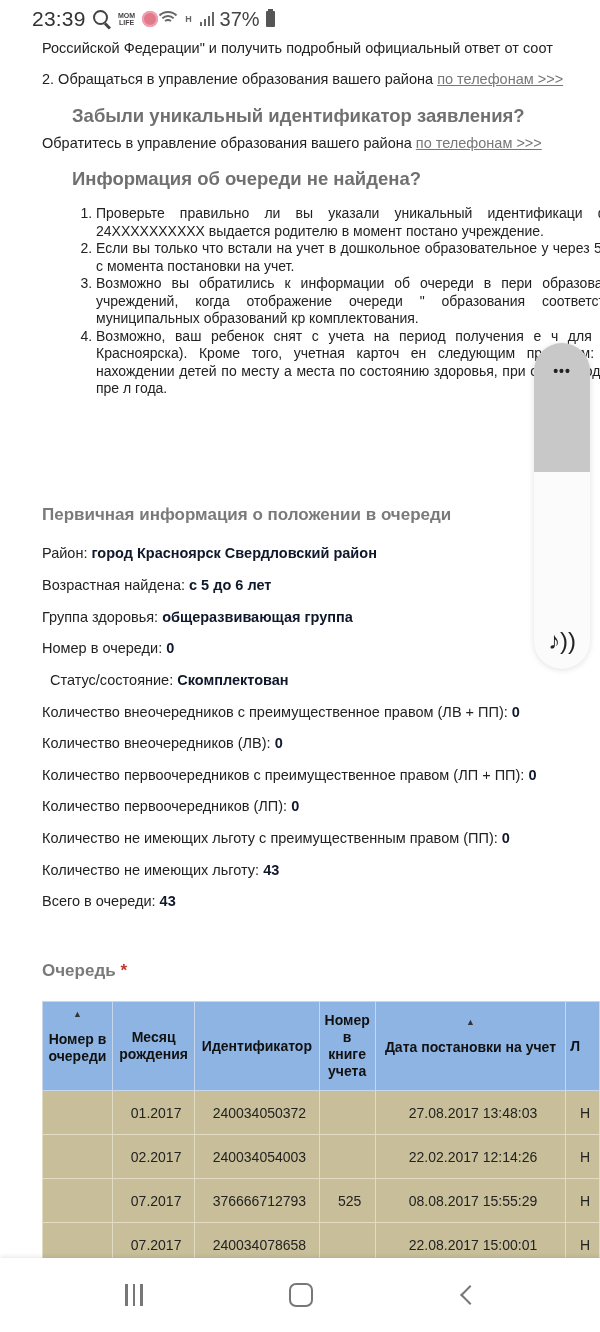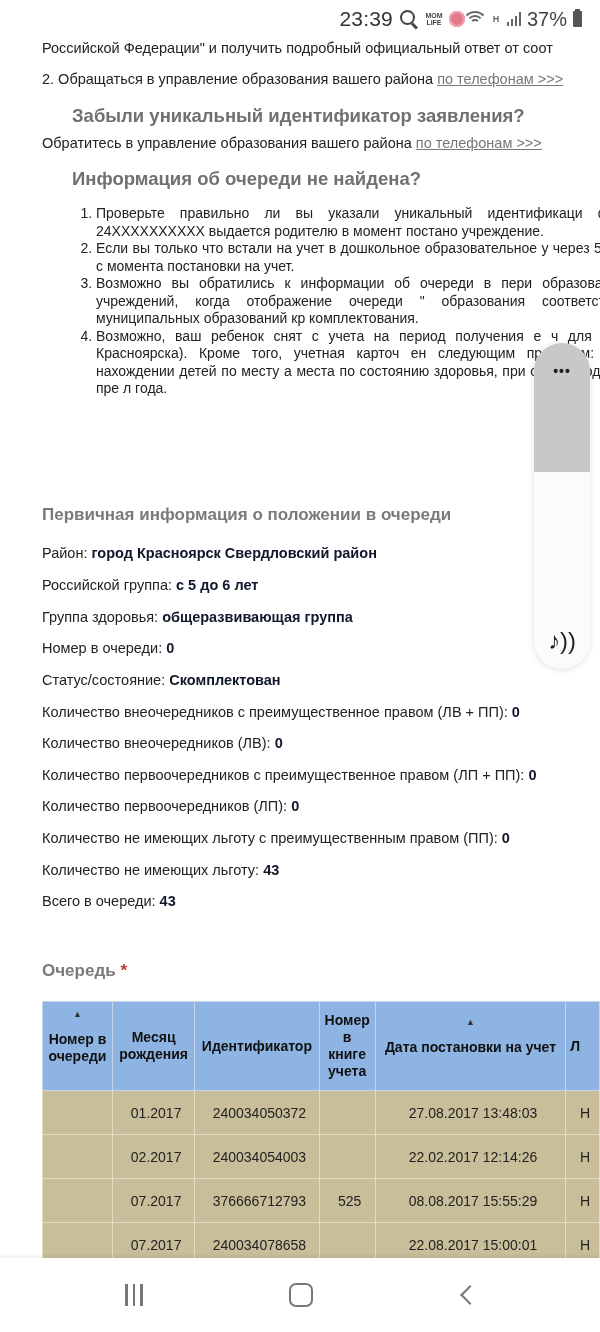--- a/index.html
+++ b/index.html
@@ -2,21 +2,21 @@
 <html><head>
 <meta charset="utf-8">
 <style>
   html, body { margin: 0; padding: 0; }
   body {
     width: 600px; height: 1332px; overflow: hidden; position: relative;
     background: #ffffff; font-family: "Liberation Sans", "DejaVu Sans", sans-serif; color: #222;
   }
   .statusbar {
     position: absolute; top: 0; left: 0; width: 600px; height: 38px; background: #fff;
-    display: flex; align-items: center; justify-content: flex-end; z-index: 5;
+    display: flex; align-items: center; justify-content: flex-start; z-index: 5;
   }
   .sb-left { display: flex; align-items: center; margin-left: 32px; gap: 6px; }
   .sb-time { font-size: 21px; color: #333; letter-spacing: 0.2px; }
   .sb-search { width: 20px; height: 20px; position: relative; }
   .sb-search::before { content: ""; position: absolute; left: 1px; top: 1px; width: 11px; height: 11px; border: 2.5px solid #444; border-radius: 50%; }
   .sb-search::after { content: ""; position: absolute; left: 13px; top: 13px; width: 7px; height: 3px; background: #444; transform: rotate(45deg); transform-origin: left center; }
   .sb-momlife { font-size: 7px; line-height: 7px; font-weight: bold; color: #444; text-align: center; width: 18px; }
   .sb-flower { width: 16px; height: 16px; border-radius: 50%; background: #e07a8a; box-shadow: 0 0 0 2px #f0a0b0 inset; }
   .sb-right { display: flex; align-items: center; margin-right: 18px; gap: 6px; color: #555; }
   .sb-wifi { width: 20px; height: 16px; position: relative; overflow: hidden; }
@@ -102,24 +102,24 @@
   <ol class="notes">
     <li>Проверьте правильно ли вы указали уникальный идентификаци формате 24XXXXXXXXXX выдается родителю в момент постано учреждение.</li>
     <li>Если вы только что встали на учет в дошкольное образовательное у через 5-6 часов с момента постановки на учет.</li>
     <li>Возможно вы обратились к информации об очереди  в пери образовательных учреждений, когда отображение очереди " образования соответствующих муниципальных образований кр комплектования.</li>
     <li>Возможно, ваш ребенок снят с учета на период получения е ч для жителей Красноярска). Кроме того, учетная карточ ен следующим причинам: при не нахождении детей по месту а места по состоянию здоровья, при отказе родителя от пре л года.</li>
   </ol>
 
   <div class="h3" style="top:505px;">Первичная информация о положении в очереди</div>
 
   <div class="info-line" style="top:545px;"><span>Район: </span><b>город Красноярск Свердловский район</b></div>
-  <div class="info-line" style="top:577px;"><span>Российской группа: </span><b>с 5 до 6 лет</b></div>
+  <div class="info-line" style="top:577px;"><span>Возрастная найдена: </span><b>с 5 до 6 лет</b></div>
   <div class="info-line" style="top:609px;"><span>Группа здоровья: </span><b>общеразвивающая группа</b></div>
   <div class="info-line" style="top:640px;"><span>Номер в очереди: </span><b>0</b></div>
-  <div class="info-line" style="top:672px;"><span>Статус/состояние: </span><b>Скомплектован</b></div>
+  <div class="info-line" style="top:672px;margin-left:8px;"><span>Статус/состояние: </span><b>Скомплектован</b></div>
   <div class="info-line" style="top:704px;"><span>Количество внеочередников с преимущественное правом (ЛВ + ПП): </span><b>0</b></div>
   <div class="info-line" style="top:735px;"><span>Количество внеочередников (ЛВ): </span><b>0</b></div>
   <div class="info-line" style="top:767px;"><span>Количество первоочередников с преимущественное правом (ЛП + ПП): </span><b>0</b></div>
   <div class="info-line" style="top:798px;"><span>Количество первоочередников (ЛП): </span><b>0</b></div>
   <div class="info-line" style="top:830px;"><span>Количество не имеющих льготу с преимущественным правом (ПП): </span><b>0</b></div>
   <div class="info-line" style="top:862px;"><span>Количество не имеющих льготу: </span><b>43</b></div>
   <div class="info-line" style="top:893px;"><span>Всего в очереди: </span><b>43</b></div>
 
   <div class="h3" style="top:961px;">
     <span>Очередь</span> <span class="req">*</span>

